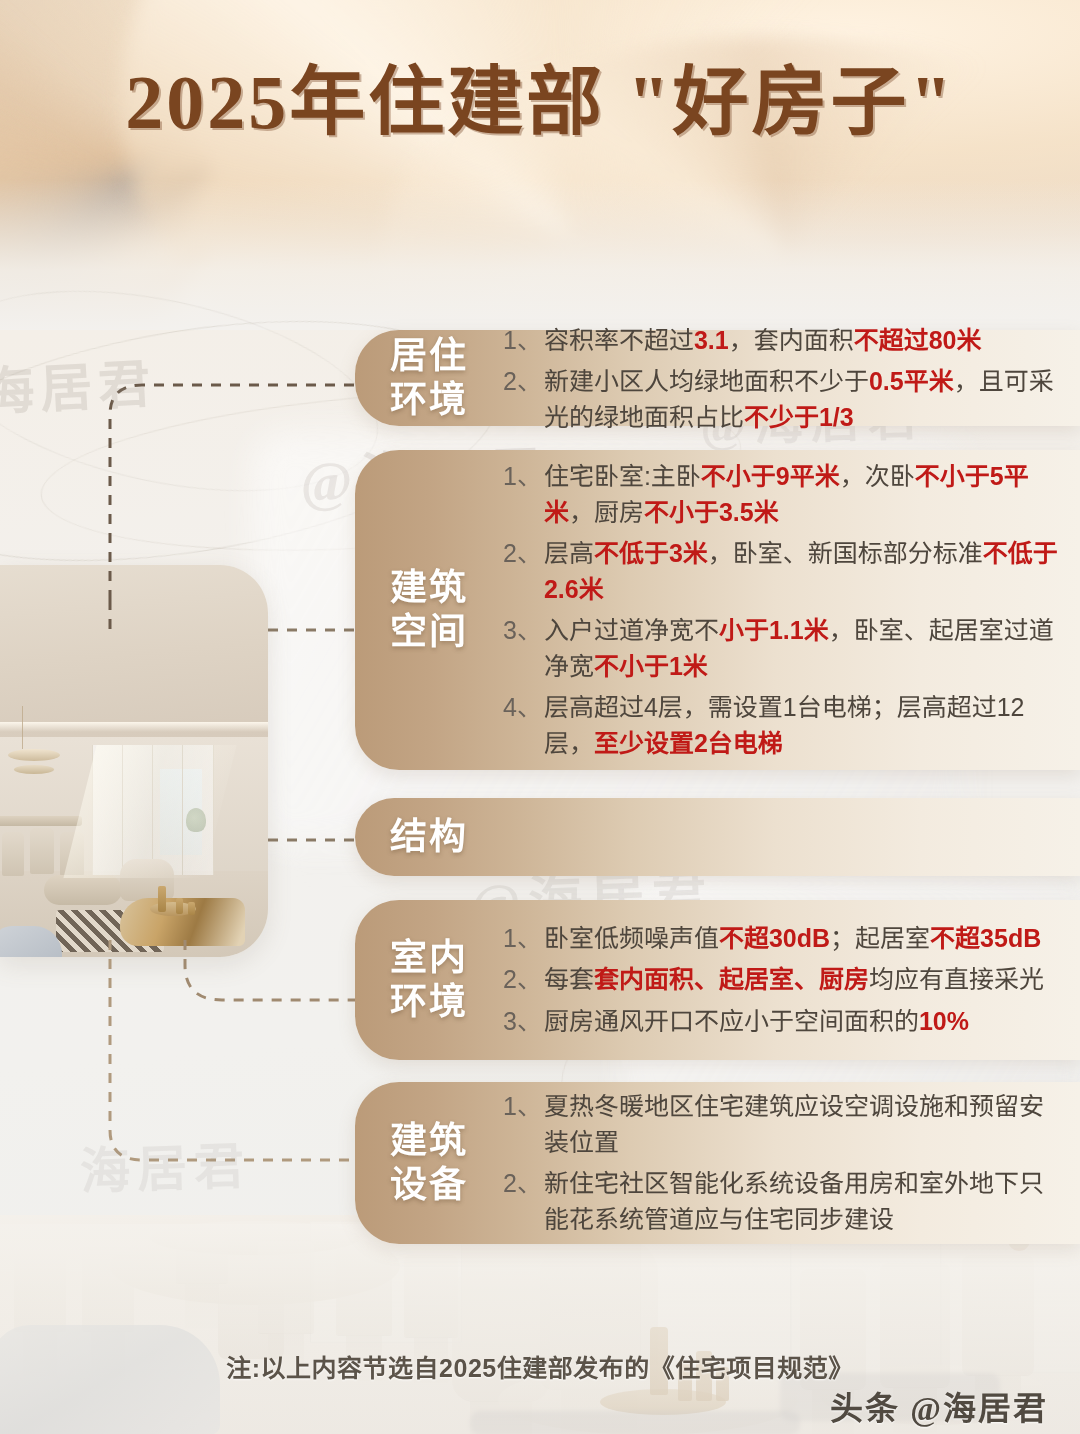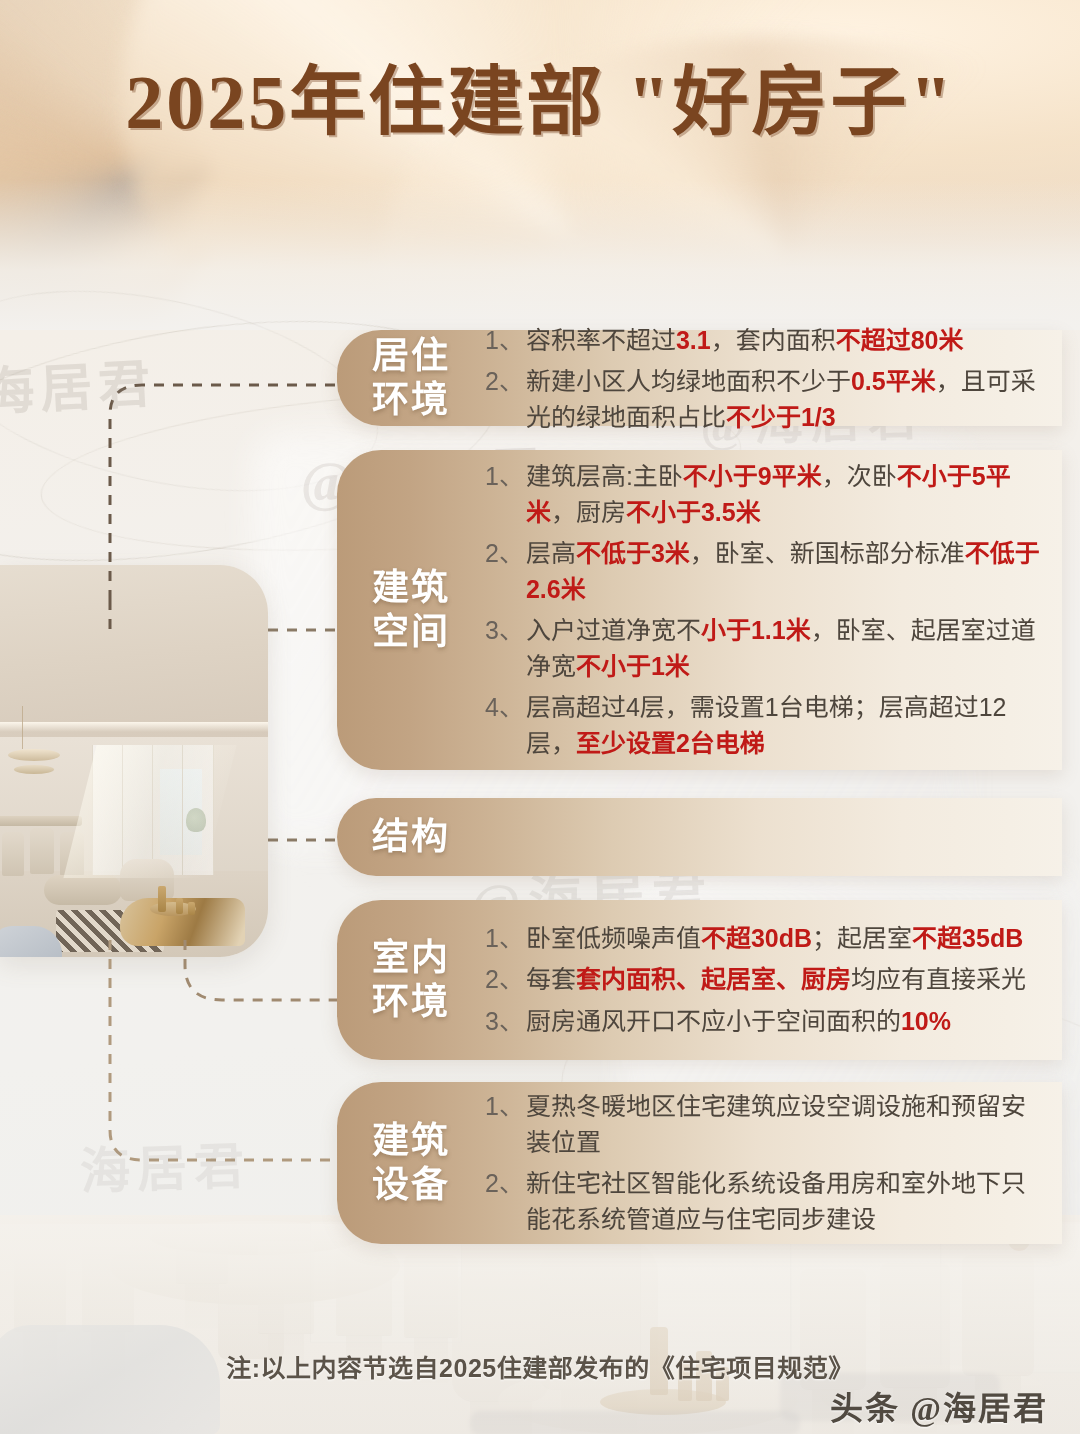--- a/index.html
+++ b/index.html
@@ -128,21 +128,21 @@
   .wm{position:absolute;color:rgba(150,142,132,.20);font-weight:700;
       font-family:"Liberation Serif","DejaVu Serif",serif;white-space:nowrap;z-index:2;}
   .wm1{left:-18px;top:346px;font-size:52px;letter-spacing:6px;transform:rotate(-3deg);}
   .wm2{left:300px;top:432px;font-size:56px;letter-spacing:8px;transform:rotate(-2deg);color:rgba(152,144,134,.17);}
   .wm3{left:700px;top:380px;font-size:50px;letter-spacing:7px;transform:rotate(-2deg);color:rgba(150,142,132,.13);}
   .wm4{left:760px;top:630px;font-size:56px;letter-spacing:8px;transform:rotate(-2deg);color:rgba(150,142,132,.14);}
   .wm5{left:470px;top:855px;font-size:54px;letter-spacing:8px;transform:rotate(-2deg);color:rgba(150,142,132,.15);}
   .wm6{left:80px;top:1128px;font-size:50px;letter-spacing:7px;transform:rotate(-2deg);color:rgba(150,142,132,.12);}
 
   
-  .cards{position:absolute;left:337px;top:0;width:725px;height:1248px;z-index:4;}
+  .cards{position:absolute;left:355px;top:0;width:725px;height:1248px;z-index:4;}
   .card{position:absolute;left:0;width:725px;
         border-radius:44px 0 0 44px;
         background:linear-gradient(90deg,#bb9b79 0%,#c2a484 10%,#cdb496 22%,#ddcbb2 38%,#ece0cf 58%,#f3ebdf 78%,#f6f1e8 100%);
         box-shadow:0 6px 18px rgba(140,118,94,.16);
         display:flex;align-items:center;}
   .card-label{flex:0 0 132px;text-align:center;color:#ffffff;font-weight:700;
         font-size:37px;line-height:1.18;letter-spacing:2px;
         text-shadow:0 2px 4px rgba(112,86,58,.45);padding-left:8px;}
   .card-body{flex:1 1 auto;padding:0 16px 0 8px;color:#4e463d;font-size:25px;line-height:1.42;}
   .li{display:flex;align-items:flex-start;margin:6px 0;}
@@ -307,21 +307,21 @@
       </div>
     </div>
     <div class="card" id="card-2">
       <div class="card-label">
         <div>建筑</div>
         <div>空间</div>
       </div>
       <div class="card-body">
         <div class="li">
           <span class="li-num">1、</span>
-          <span class="li-txt"><span>建筑层高:主卧</span><span class="hl">不小于9平米</span><span>，次卧</span><span class="hl">不小于5平米</span><span>，厨房</span><span class="hl">不小于3.5米</span></span>
+          <span class="li-txt"><span>住宅卧室:主卧</span><span class="hl">不小于9平米</span><span>，次卧</span><span class="hl">不小于5平米</span><span>，厨房</span><span class="hl">不小于3.5米</span></span>
         </div>
         <div class="li">
           <span class="li-num">2、</span>
           <span class="li-txt"><span>层高</span><span class="hl">不低于3米</span><span>，卧室、新国标部分标准</span><span class="hl">不低于2.6米</span></span>
         </div>
         <div class="li">
           <span class="li-num">3、</span>
           <span class="li-txt"><span>入户过道净宽不</span><span class="hl">小于1.1米</span><span>，卧室、起居室过道净宽</span><span class="hl">不小于1米</span></span>
         </div>
         <div class="li">

